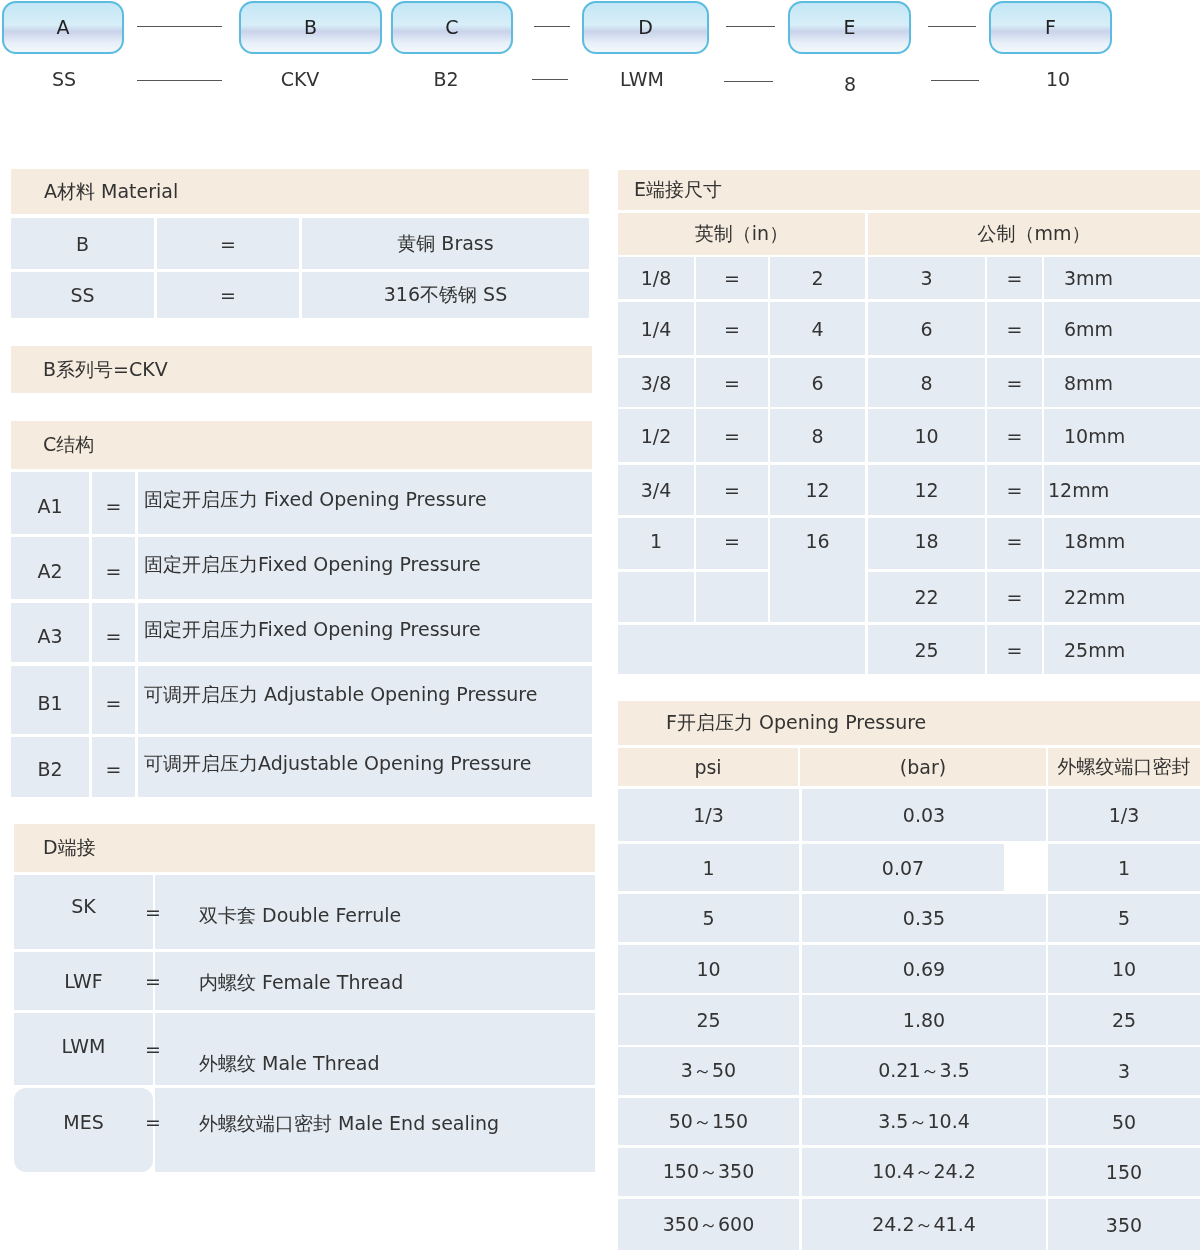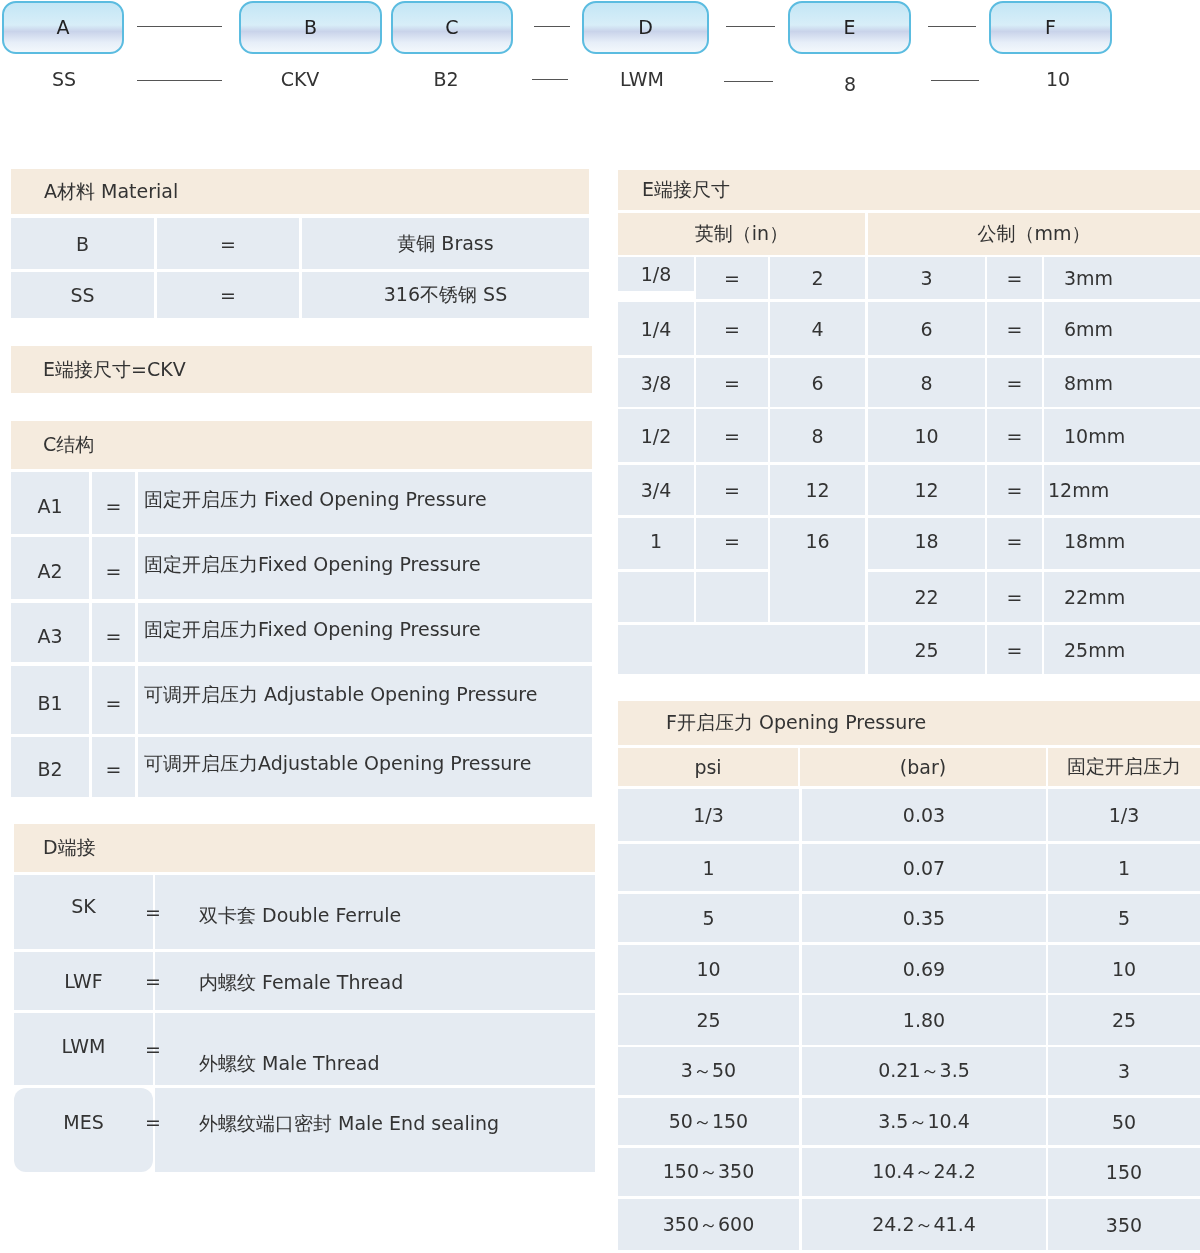--- a/index.html
+++ b/index.html
@@ -78,21 +78,21 @@
 <div>
   <div class="sec-head" style="left:11px;top:169px;width:578px;height:45px;padding-left:33px;">A材料 Material</div>
   <div class="cell" style="left:11px;top:218px;width:143px;height:51px;">B</div>
   <div class="cell" style="left:157px;top:218px;width:142px;height:51px;">=</div>
   <div class="cell" style="left:302px;top:218px;width:287px;height:51px;">黄铜 Brass</div>
   <div class="cell" style="left:11px;top:272px;width:143px;height:46px;">SS</div>
   <div class="cell" style="left:157px;top:272px;width:142px;height:46px;">=</div>
   <div class="cell" style="left:302px;top:272px;width:287px;height:46px;">316不锈钢 SS</div>
 </div>
 
-<div class="sec-head" style="left:11px;top:346px;width:581px;height:47px;padding-left:32px;">E端接尺寸=CKV</div>
+<div class="sec-head" style="left:11px;top:346px;width:581px;height:47px;padding-left:32px;">B系列号=CKV</div>
 
 <div>
   <div class="sec-head" style="left:11px;top:421px;width:581px;height:48px;padding-left:32px;">C结构</div>
 
   <div class="cell" style="left:11px;top:472px;width:78px;height:62px;padding-top:6px;">A1</div>
   <div class="cell" style="left:92px;top:472px;width:43px;height:62px;padding-top:6px;">=</div>
   <div class="cell left" style="left:138px;top:472px;width:454px;height:62px;padding-left:6px;padding-bottom:6px;">固定开启压力 Fixed Opening Pressure</div>
 
   <div class="cell" style="left:11px;top:537px;width:78px;height:62px;padding-top:6px;">A2</div>
   <div class="cell" style="left:92px;top:537px;width:43px;height:62px;padding-top:6px;">=</div>
@@ -133,25 +133,25 @@
   </div>
 
   <div class="cell" style="left:14px;top:1088px;width:139px;height:84px;padding-bottom:16px;border-radius:12px;">MES</div>
   <div class="cell left" style="left:155px;top:1088px;width:440px;height:84px;">
     <span style="width:14px;margin-left:-10px;text-align:center;padding-bottom:16px;">=</span>
     <span style="margin-left:40px;padding-bottom:12px;">外螺纹端口密封 Male End sealing</span>
   </div>
 </div>
 
 <div>
-  <div class="sec-head" style="left:618px;top:170px;width:582px;height:40px;padding-left:24px;">E端接尺寸</div>
+  <div class="sec-head" style="left:618px;top:170px;width:582px;height:40px;padding-left:16px;">E端接尺寸</div>
   <div class="hcell" style="left:618px;top:213px;width:247px;height:42px;">英制（in）</div>
   <div class="hcell" style="left:868px;top:213px;width:332px;height:42px;">公制（mm）</div>
 
-  <div class="cell" style="left:618px;top:257px;width:76px;height:34px;">1/8</div>
+  <div class="cell" style="left:618px;top:257px;width:76px;height:42px;">1/8</div>
   <div class="cell" style="left:696px;top:257px;width:72px;height:42px;">=</div>
   <div class="cell" style="left:770px;top:257px;width:95px;height:42px;">2</div>
   <div class="cell" style="left:868px;top:257px;width:117px;height:42px;">3</div>
   <div class="cell" style="left:987px;top:257px;width:55px;height:42px;">=</div>
   <div class="cell left" style="left:1044px;top:257px;width:156px;height:42px;padding-left:20px;">3mm</div>
 
   <div class="cell" style="left:618px;top:302px;width:76px;height:53px;">1/4</div>
   <div class="cell" style="left:696px;top:302px;width:72px;height:53px;">=</div>
   <div class="cell" style="left:770px;top:302px;width:95px;height:53px;">4</div>
   <div class="cell" style="left:868px;top:302px;width:117px;height:53px;">6</div>
@@ -196,28 +196,28 @@
   <div class="cell" style="left:618px;top:625px;width:247px;height:49px;"></div>
   <div class="cell" style="left:868px;top:625px;width:117px;height:49px;">25</div>
   <div class="cell" style="left:987px;top:625px;width:55px;height:49px;">=</div>
   <div class="cell left" style="left:1044px;top:625px;width:156px;height:49px;padding-left:20px;">25mm</div>
 </div>
 
 <div>
   <div class="sec-head" style="left:618px;top:701px;width:582px;height:44px;padding-left:48px;">F开启压力 Opening Pressure</div>
   <div class="hcell" style="left:618px;top:748px;width:180px;height:38px;">psi</div>
   <div class="hcell" style="left:800px;top:748px;width:246px;height:38px;">(bar)</div>
-  <div class="hcell" style="left:1048px;top:748px;width:152px;height:38px;">固定开启压力</div>
+  <div class="hcell" style="left:1048px;top:748px;width:152px;height:38px;">外螺纹端口密封</div>
 
   <div class="cell" style="left:618px;top:789px;width:181px;height:52px;">1/3</div>
   <div class="cell" style="left:802px;top:789px;width:244px;height:52px;">0.03</div>
   <div class="cell" style="left:1048px;top:789px;width:152px;height:52px;">1/3</div>
 
   <div class="cell" style="left:618px;top:844px;width:181px;height:47px;">1</div>
-  <div class="cell" style="left:802px;top:844px;width:244px;height:47px;">0.07</div>
+  <div class="cell" style="left:802px;top:844px;width:202px;height:47px;">0.07</div>
   <div class="cell" style="left:1048px;top:844px;width:152px;height:47px;">1</div>
 
   <div class="cell" style="left:618px;top:894px;width:181px;height:48px;">5</div>
   <div class="cell" style="left:802px;top:894px;width:244px;height:48px;">0.35</div>
   <div class="cell" style="left:1048px;top:894px;width:152px;height:48px;">5</div>
 
   <div class="cell" style="left:618px;top:945px;width:181px;height:48px;">10</div>
   <div class="cell" style="left:802px;top:945px;width:244px;height:48px;">0.69</div>
   <div class="cell" style="left:1048px;top:945px;width:152px;height:48px;">10</div>
 

